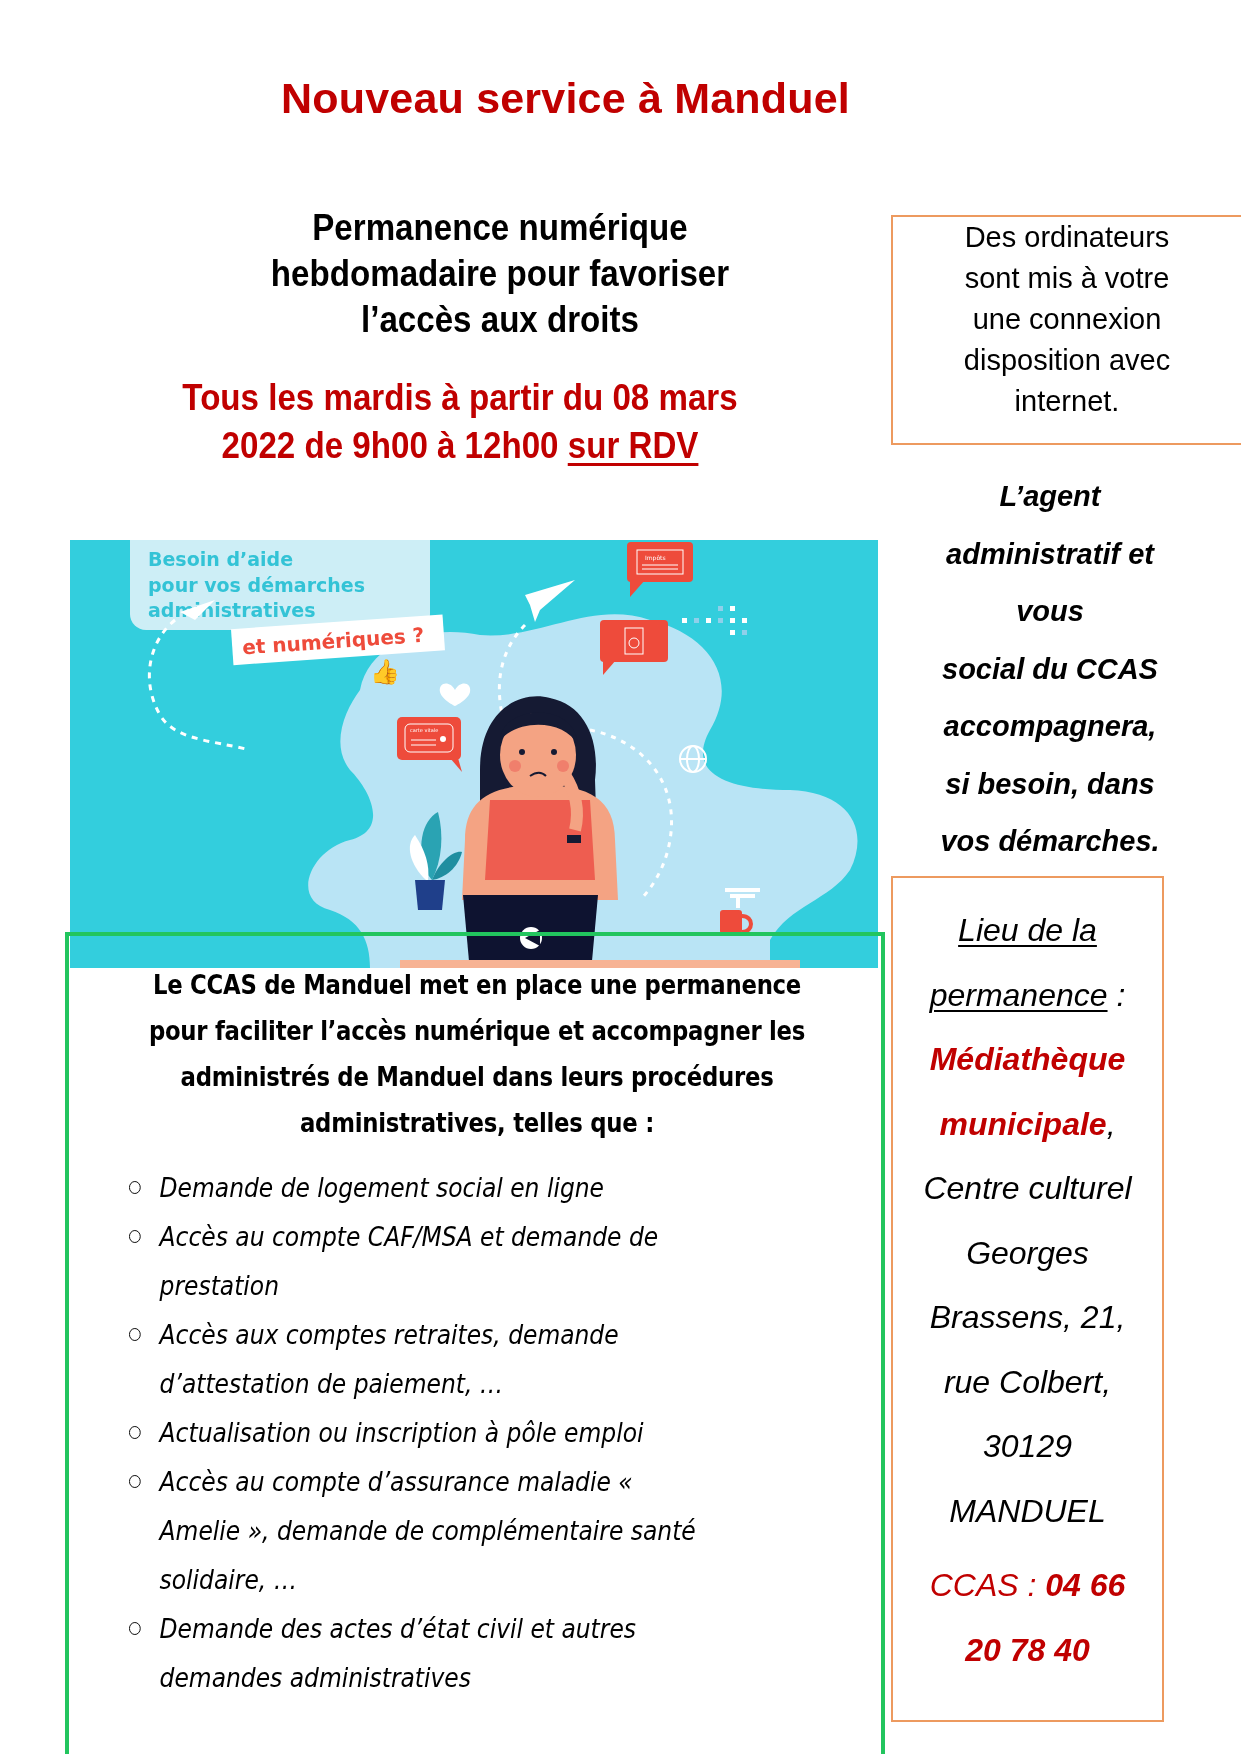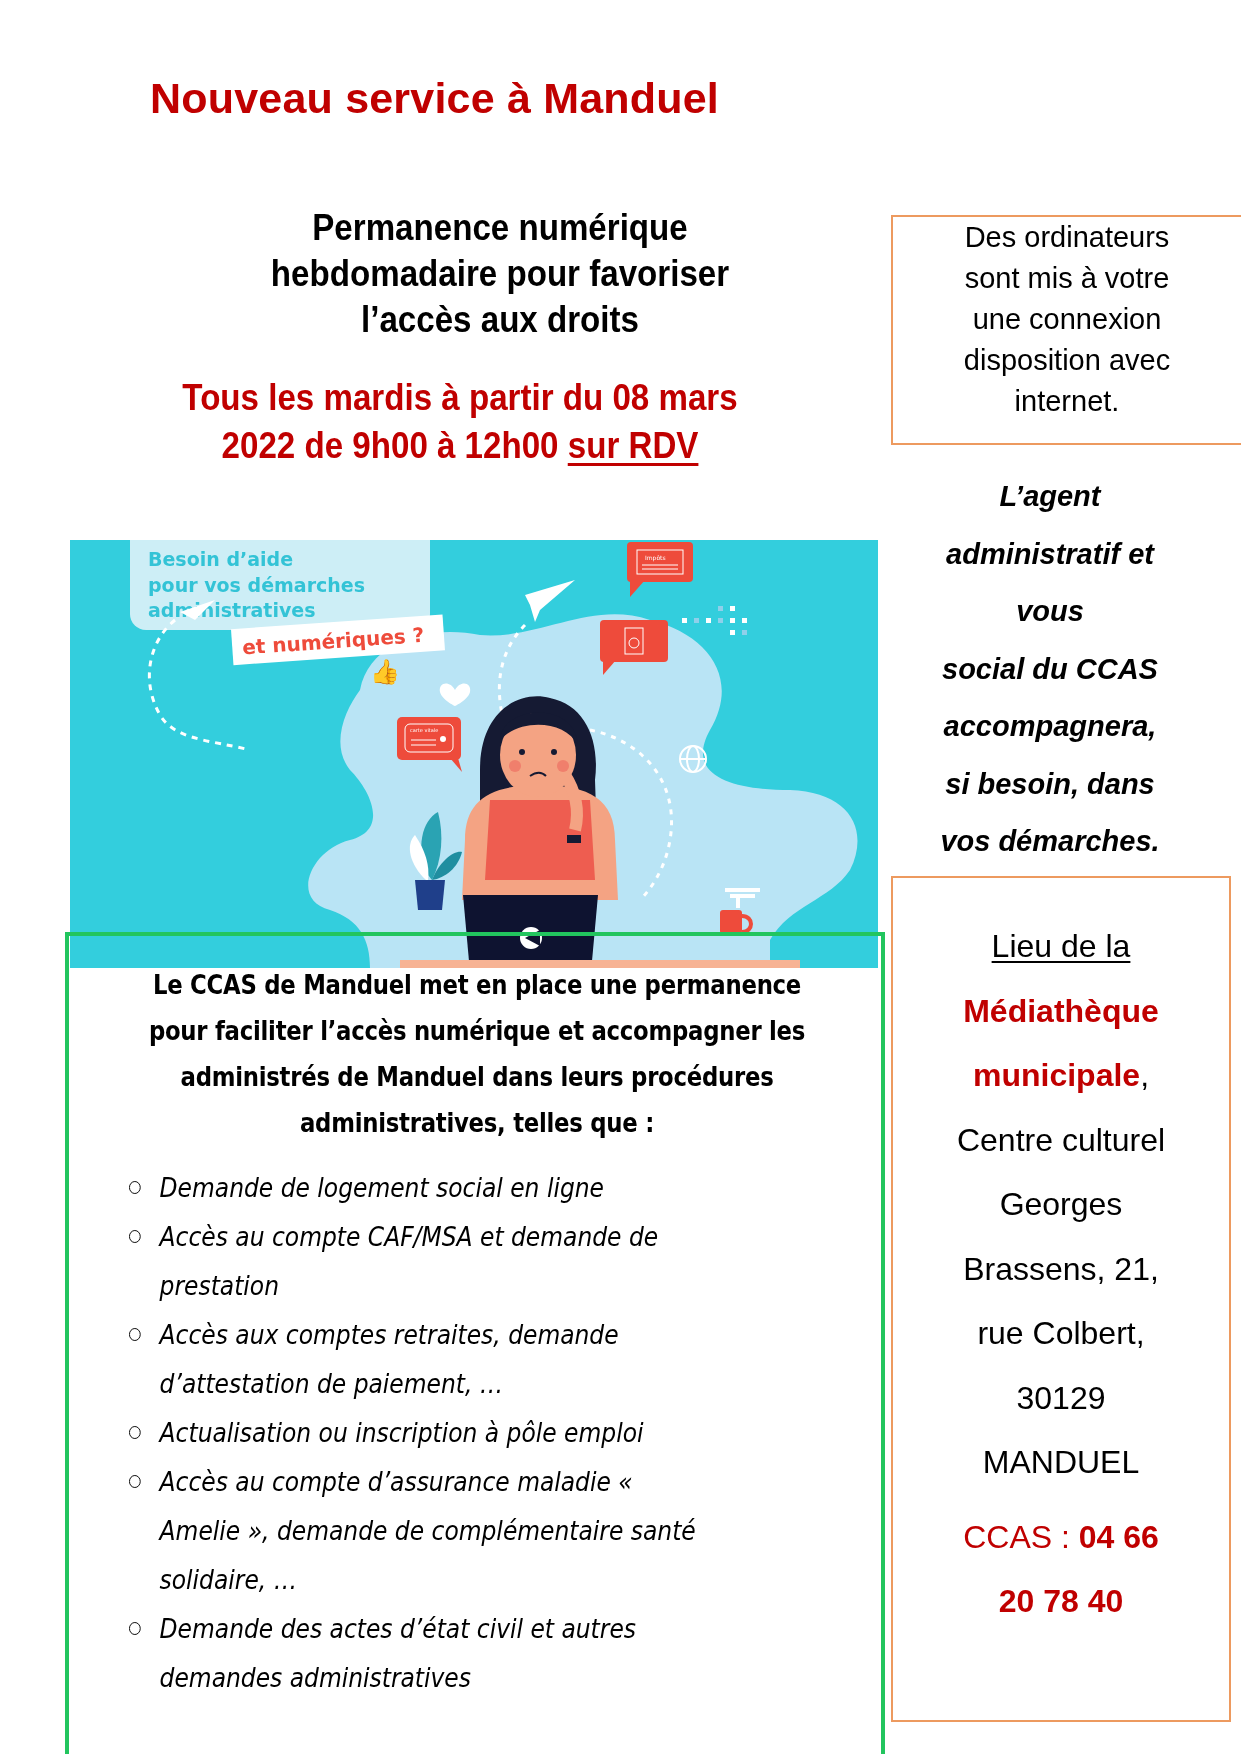--- a/index.html
+++ b/index.html
@@ -1,33 +1,33 @@
 <!DOCTYPE html>
 <html><head>
   <meta charset="utf-8">
   <style>
     html, body { margin: 0; padding: 0; background: #ffffff; }
     body { width: 1241px; height: 1754px; position: relative; overflow: hidden; font-family: "Liberation Sans", sans-serif; color: #000; }
     .abs { position: absolute; }
 
-    #main-title { left: 150px; top: 74px; width: 700px; text-align: left; font-size: 43px; font-weight: bold; color: #c00000; letter-spacing: 0.2px; }
+    #main-title { left: 150px; top: 74px; width: 700px; text-align: right; font-size: 43px; font-weight: bold; color: #c00000; letter-spacing: 0.2px; }
 
     #subtitle { left: 170px; top: 205px; width: 660px; text-align: center; font-size: 36px; font-weight: bold; line-height: 46px; transform: scaleX(0.92); transform-origin: center top; }
 
     #schedule { left: 100px; top: 374px; width: 720px; text-align: center; font-size: 36px; font-weight: bold; color: #c00000; line-height: 48px; transform: scaleX(0.92); transform-origin: center top; }
     #schedule .u { text-decoration: underline; text-decoration-thickness: 3px; text-underline-offset: 5px; }
 
     
     #computers-box { left: 891px; top: 215px; width: 352px; height: 230px; border: 2px solid #ed9a5f; box-sizing: border-box; text-align: center; font-size: 29px; line-height: 41px; }
 
     
     #agent-text { left: 905px; top: 468px; width: 290px; text-align: center; font-size: 29px; font-weight: bold; font-style: italic; line-height: 57.5px; }
 
     
-    #location-box { left: 891px; top: 876px; width: 340px; height: 846px; border: 2px solid #ed9a5f; box-sizing: border-box; text-align: center; font-size: 32px; line-height: 64.5px; padding-top: 36px; }
+    #location-box { left: 891px; top: 876px; width: 273px; height: 846px; border: 2px solid #ed9a5f; box-sizing: border-box; text-align: center; font-size: 32px; line-height: 64.5px; padding-top: 20px; font-style: italic; }
     #location-box .ul { text-decoration: underline; text-decoration-thickness: 2px; text-underline-offset: 4px; }
     #location-box .venue { color: #c00000; font-weight: bold; }
     #location-box .phone { color: #c00000; }
     #location-box .phone b { font-weight: bold; }
     #location-box .gap { height: 10px; }
 
     
     #illustration { left: 70px; top: 497px; width: 808px; height: 428px; overflow: hidden; box-shadow: 0 0 14px 6px rgba(255,255,255,0.9) inset; margin-top: 43px; }
     #illustration svg { display: block; }
 
@@ -218,20 +218,21 @@
     <li>
         <span class="bullet"></span>
         <div>Demande des actes d’état civil et autres</div>
         <div>demandes administratives</div>
       </li>
   </ul>
 </div>
 
 <div id="location-box" class="abs">
   <div><span class="ul">Lieu de la</span></div>
+  <div><span class="ul">permanence</span><span> :</span></div>
   <div><span class="venue">Médiathèque</span></div>
   <div><span class="venue">municipale</span><span>,</span></div>
   <div>Centre culturel</div>
   <div>Georges</div>
   <div>Brassens, 21,</div>
   <div>rue Colbert,</div>
   <div>30129</div>
   <div>MANDUEL</div>
   <div class="gap"></div>
   <div class="phone"><span>CCAS : </span><b>04 66</b></div>

